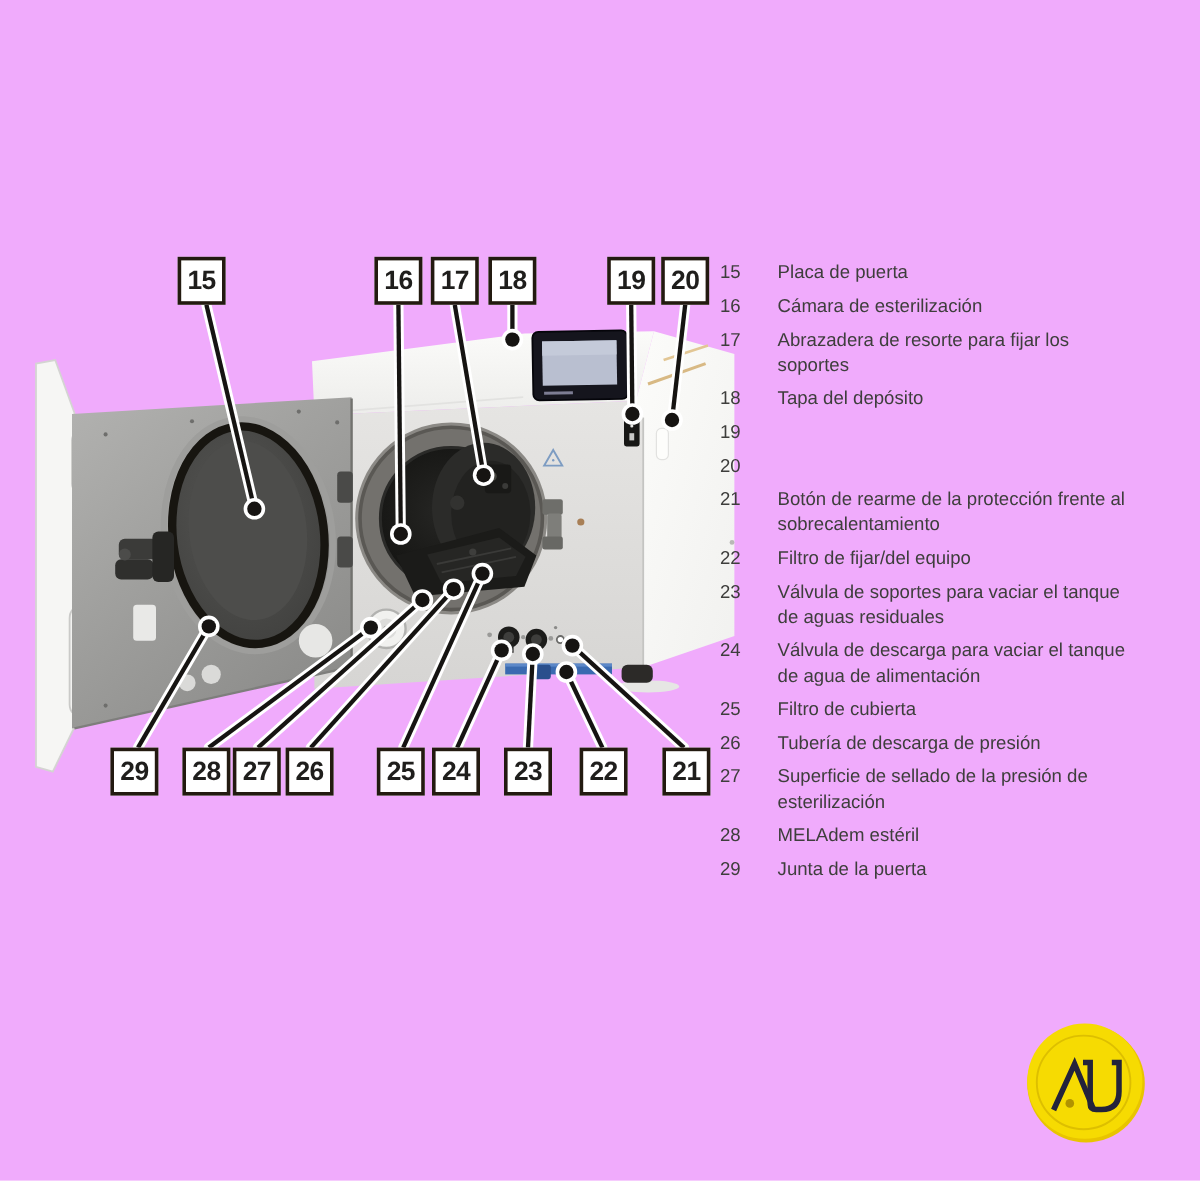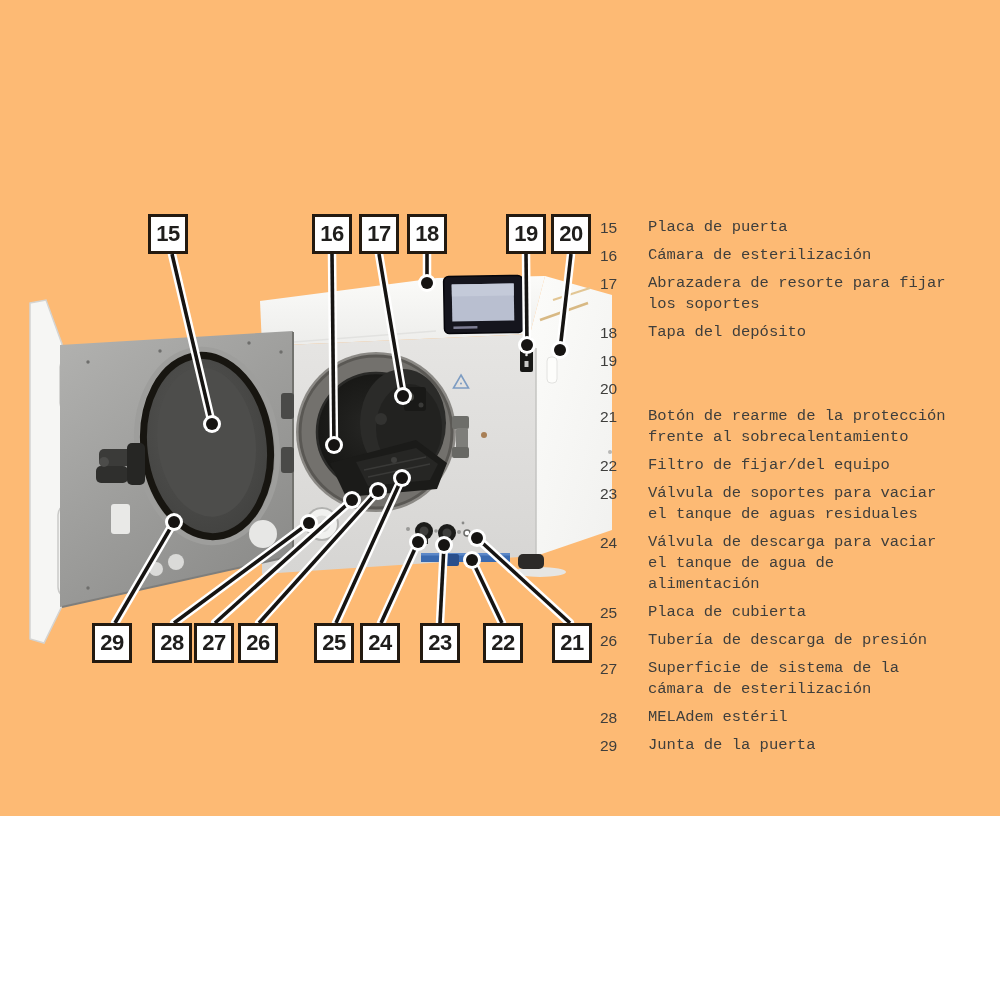--- a/index.html
+++ b/index.html
@@ -1,26 +1,26 @@
 <!DOCTYPE html>
 <html><head>
 <meta charset="utf-8">
 <style>
   html,body{margin:0;padding:0;background:#ffffff;}
-  .canvas{position:relative;width:1000px;height:816px;background:#fdba74;overflow:hidden;
+  .canvas{position:relative;width:1000px;height:984px;background:#f0abfc;overflow:hidden;
           font-family:"Liberation Sans",sans-serif;}
   svg{display:block;}
   .diagram-svg{position:absolute;left:0;top:0;z-index:1;}
   .callout{position:absolute;width:40px;height:40px;box-sizing:border-box;background:#ffffff;
            border:3px solid #231a10;display:flex;align-items:center;justify-content:center;
            font-size:22px;font-weight:bold;color:#1f1e1c;z-index:3;letter-spacing:-0.5px;}
   .legend{position:absolute;left:600px;top:217px;width:356px;z-index:2;}
   .legend-item{display:flex;margin-bottom:7px;font-size:15.5px;line-height:21px;color:#3e3e3c;}
   .legend-item .num{width:48px;flex:none;}
-  .legend-item .txt{width:302px;font-family:Liberation Mono, monospace;}
+  .legend-item .txt{width:302px;}
   .logo{position:absolute;left:846px;top:843px;width:116px;height:116px;z-index:2;}
 </style>
 </head>
 <body>
 
 <div class="canvas">
 
   <svg class="diagram-svg" width="1000" height="1000" viewBox="0 0 1000 1000">
     <defs>
       <linearGradient id="gradTop" x1="0" y1="0" x2="0" y2="1">
@@ -339,29 +339,29 @@
     <div class="legend-item">
         <span class="num">23</span>
         <span class="txt">Válvula de soportes para vaciar el tanque de aguas residuales</span>
       </div>
     <div class="legend-item">
         <span class="num">24</span>
         <span class="txt">Válvula de descarga para vaciar el tanque de agua de alimentación</span>
       </div>
     <div class="legend-item">
         <span class="num">25</span>
-        <span class="txt">Placa de cubierta</span>
+        <span class="txt">Filtro de cubierta</span>
       </div>
     <div class="legend-item">
         <span class="num">26</span>
         <span class="txt">Tubería de descarga de presión</span>
       </div>
     <div class="legend-item">
         <span class="num">27</span>
-        <span class="txt">Superficie de sistema de la cámara de esterilización</span>
+        <span class="txt">Superficie de sellado de la presión de esterilización</span>
       </div>
     <div class="legend-item">
         <span class="num">28</span>
         <span class="txt">MELAdem estéril</span>
       </div>
     <div class="legend-item">
         <span class="num">29</span>
         <span class="txt">Junta de la puerta</span>
       </div>
   </div>

